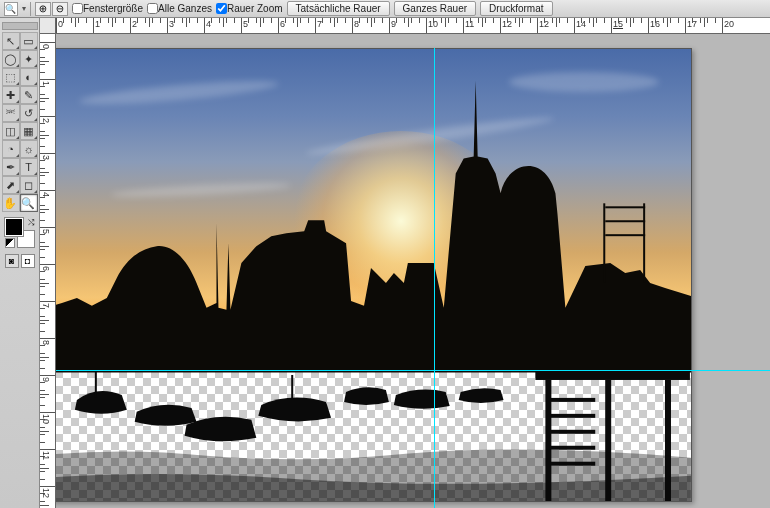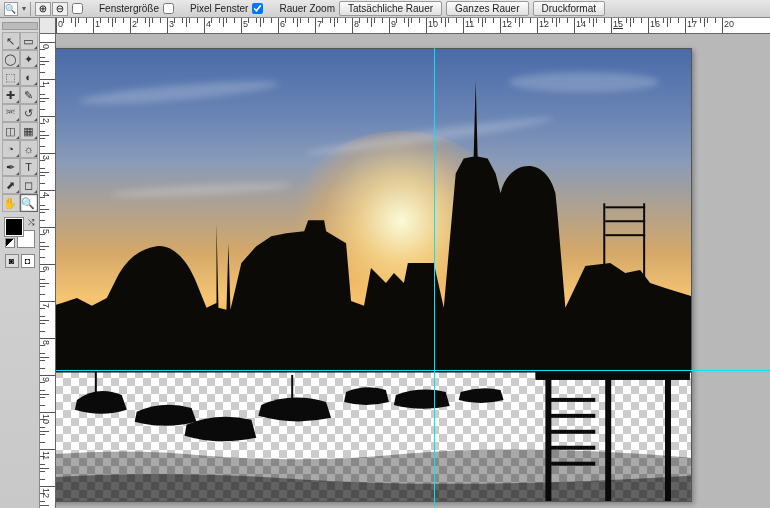--- a/index.html
+++ b/index.html
@@ -3,21 +3,21 @@
 <meta charset="utf-8">
 <style>
 * { margin: 0; padding: 0; box-sizing: border-box; }
 body { font-family: Tahoma, sans-serif; font-size: 10px; background: #b8b8b8; width: 770px; height: 508px; overflow: hidden; position: relative; }
 .top-options { position: absolute; top: 0; left: 0; right: 0; height: 18px; background: linear-gradient(#e8e8e8, #d0d0d0); border-bottom: 1px solid #888; display: flex; align-items: center; padding-left: 4px; gap: 4px; }
 .opt-icon { width: 14px; height: 14px; border: 1px solid #999; background: #fff; display: inline-flex; align-items: center; justify-content: center; font-size: 9px; }
 .drop { font-size: 8px; color: #555; }
 .sep { width: 1px; height: 14px; background: #999; }
 .zoom-pair { display: flex; gap: 1px; }
 .zoom-btn { width: 16px; height: 14px; border: 1px solid #999; background: #f0f0f0; display: flex; align-items: center; justify-content: center; font-size: 10px; cursor: pointer; }
-.chk { display: flex; align-items: center; gap: 16px; font-size: 10px; color: #222; }
+.chk { display: flex; align-items: center; gap: 0; font-size: 10px; color: #222; }
 .chk input { width: 11px; height: 11px; }
 .btn { background: linear-gradient(#fdfdfd, #e0e0e0); border: 1px solid #999; border-radius: 2px; padding: 1px 8px; font-size: 10px; cursor: pointer; color: #222; }
 .toolbox { position: absolute; top: 18px; left: 0; width: 40px; bottom: 0; background: linear-gradient(#d8d8d8, #c8c8c8); border-right: 1px solid #888; display: flex; flex-direction: column; align-items: center; padding-top: 4px; }
 .toolbox-header { width: 36px; height: 8px; background: #bbb; border: 1px solid #999; margin-bottom: 2px; }
 .tool-grid { display: grid; grid-template-columns: 18px 18px; gap: 0; }
 .tool { width: 18px; height: 18px; border: 1px solid #aaa; background: #d0d0d0; display: flex; align-items: center; justify-content: center; cursor: pointer; position: relative; font-size: 11px; color: #333; }
 .tool.selected { background: #fff; border: 1px solid #666; box-shadow: inset 0 0 2px #888; }
 .tool .mark { position: absolute; bottom: 0; right: 0; width: 0; height: 0; border-left: 3px solid transparent; border-bottom: 3px solid #555; }
 .swatches { margin-top: 6px; position: relative; width: 30px; height: 30px; }
 .swatch-fg { position: absolute; top: 0; left: 0; width: 18px; height: 18px; background: #000; border: 1px solid #fff; outline: 1px solid #888; }
@@ -72,21 +72,21 @@
   <div class="zoom-pair">
     <div class="zoom-btn">⊕</div>
     <div class="zoom-btn">⊖</div>
   </div>
   <label class="chk">
       <input type="checkbox" style="">
       <span>Fenstergröße</span>
     </label>
   <label class="chk">
       <input type="checkbox" style="">
-      <span>Pixel Fenster</span>
+      <span>Alle Ganzes</span>
     </label>
   <label class="chk">
       <input type="checkbox" checked="" style="">
       <span>Rauer Zoom</span>
     </label>
   <button class="btn">Tatsächliche Rauer</button>
   <button class="btn">Ganzes Rauer</button>
   <button class="btn">Druckformat</button>
 </div>
 

